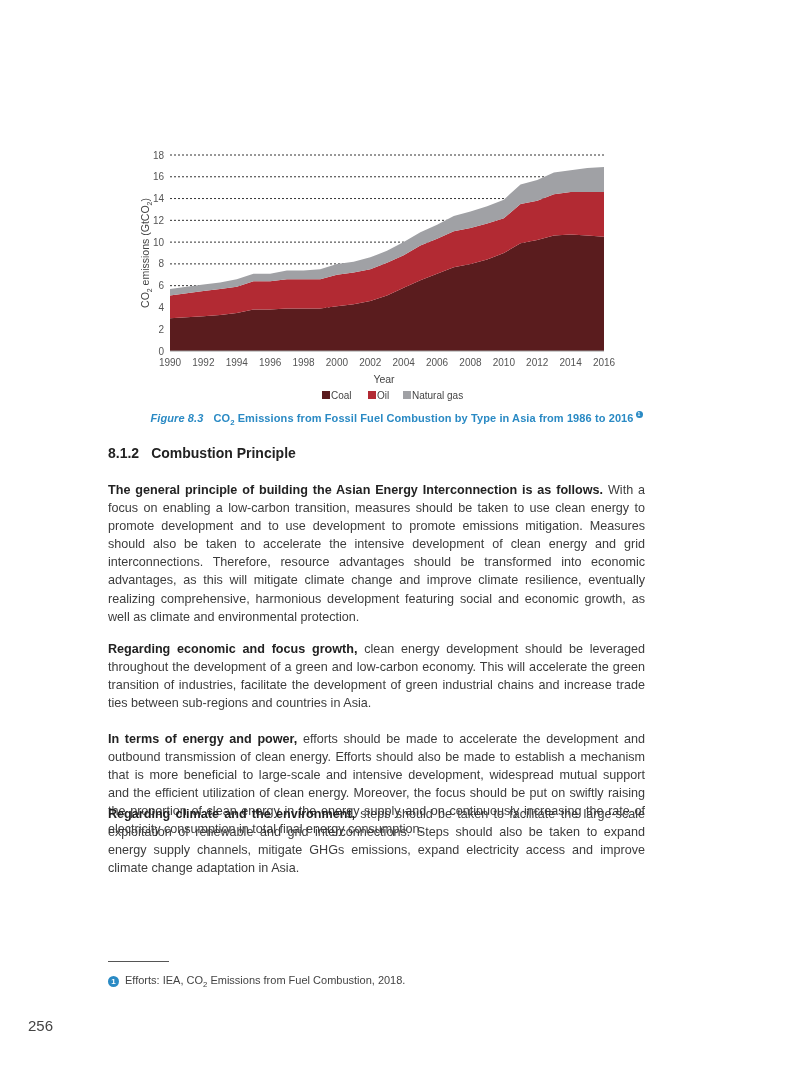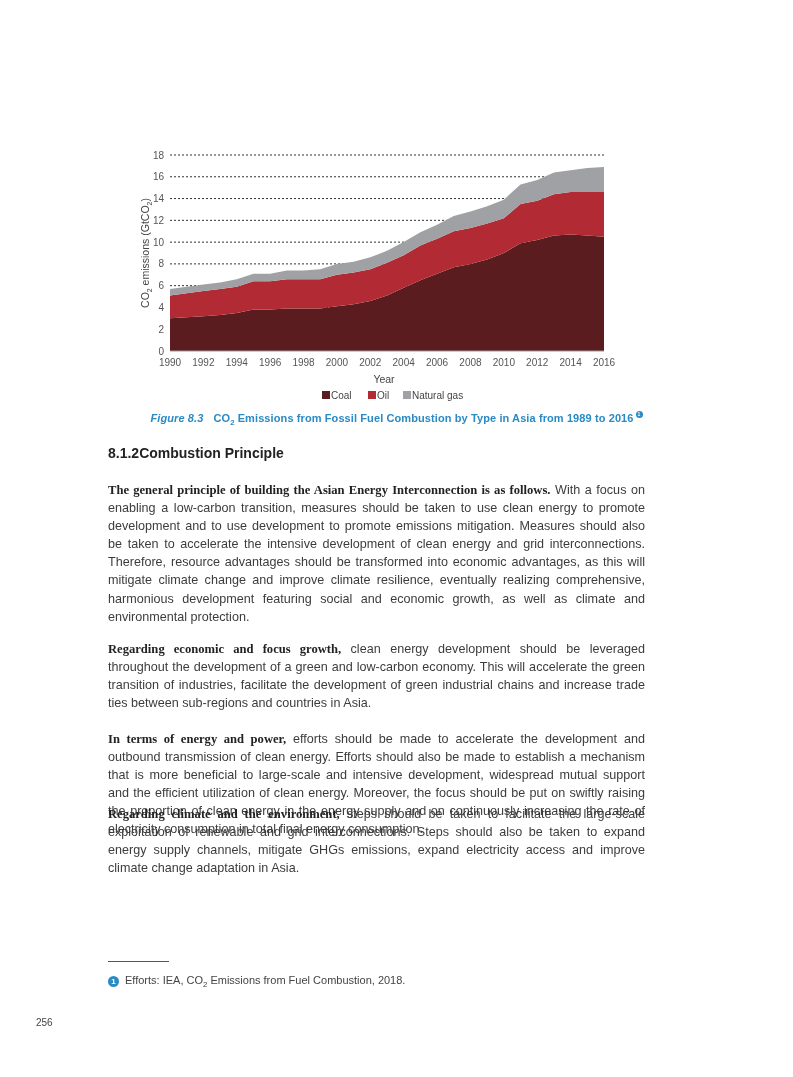--- a/index.html
+++ b/index.html
@@ -6,30 +6,30 @@
   body { width: 793px; height: 1077px; position: relative; overflow: hidden;
          font-family: "Liberation Sans", sans-serif; color: #3a3a3a; }
   #chart { position: absolute; left: 0; top: 0; }
   .caption { position: absolute; left: 0; width: 793px; top: 411px; text-align: center;
              font-size: 11px; font-weight: bold; color: #2a8ac4; letter-spacing: 0.1px; }
   .caption .num { margin-right: 10px; font-style: italic; }
   .caption sup.note { display: inline-block; width: 7px; height: 7px; border-radius: 50%;
              background: #2a8ac4; color: #fff; font-size: 5px; line-height: 7px; text-align: center;
              vertical-align: 6px; margin-left: 2px; }
   .section-title { position: absolute; left: 108px; top: 445px; font-size: 14px; font-weight: bold; color: #222; }
-  .section-title .secnum { }
+  .section-title .secnum { margin-right: 12px; }
   .para { position: absolute; left: 108px; width: 537px; font-size: 12.6px; line-height: 18.1px;
           text-align: justify; color: #3c3c3c; margin: 0; }
-  .para b { color: #222; font-family: Liberation Serif, serif; }
+  .para b { color: #222; }
   .fn-rule { position: absolute; left: 108px; top: 961px; width: 61px; height: 1px; background: #555; }
   .footnote { position: absolute; left: 108px; top: 974px; font-size: 11px; color: #444; }
   .fn-badge { display: inline-block; width: 11px; height: 11px; border-radius: 50%; background: #2a8ac4;
               color: #fff; font-size: 8px; font-weight: bold; line-height: 11px; text-align: center;
               margin-right: 6px; vertical-align: 0px; }
-  .page-number { position: absolute; left: 36px; top: 1017px; font-size: 10px; color: #444; }
+  .page-number { position: absolute; left: 28px; top: 1017px; font-size: 15px; color: #444; }
   sub { font-size: 0.7em; }
 </style>
 </head>
 <body>
 
 <svg id="chart" width="793" height="410" xmlns="http://www.w3.org/2000/svg">
   <g id="grid">
       <line x1="170" x2="604" y1="329.22222222222223" y2="329.22222222222223" stroke="#333" stroke-width="1" stroke-dasharray="2,2"></line>
       <line x1="170" x2="604" y1="307.44444444444446" y2="307.44444444444446" stroke="#333" stroke-width="1" stroke-dasharray="2,2"></line>
       <line x1="170" x2="604" y1="285.6666666666667" y2="285.6666666666667" stroke="#333" stroke-width="1" stroke-dasharray="2,2"></line>
@@ -82,21 +82,21 @@
       <rect x="322" y="391" width="8" height="8" fill="#5a1c1e"></rect>
       <text x="331" y="399" font-size="10" fill="#444" font-family="Liberation Sans, sans-serif">Coal</text>
       <rect x="368" y="391" width="8" height="8" fill="#b22a33"></rect>
       <text x="377" y="399" font-size="10" fill="#444" font-family="Liberation Sans, sans-serif">Oil</text>
       <rect x="403" y="391" width="8" height="8" fill="#a0a1a5"></rect>
       <text x="412" y="399" font-size="10" fill="#444" font-family="Liberation Sans, sans-serif">Natural gas</text>
     </g>
 </svg>
 
 <div class="caption">
-  <span class="num">Figure 8.3</span><span>CO</span><sub>2</sub><span> Emissions from Fossil Fuel Combustion by Type in Asia from 1989 to 2016</span><sup class="note">1</sup>
+  <span class="num">Figure 8.3</span><span>CO</span><sub>2</sub><span> Emissions from Fossil Fuel Combustion by Type in Asia from 1986 to 2016</span><sup class="note">1</sup>
 </div>
 
 <div class="section-title">
   <span class="secnum">8.1.2</span><span>Combustion Principle</span>
 </div>
 
 <p class="para" style="top:481px"><b>The general principle of building the Asian Energy Interconnection is as follows.</b><span> With a focus on enabling a low-carbon transition, measures should be taken to use clean energy to promote development and to use development to promote emissions mitigation. Measures should also be taken to accelerate the intensive development of clean energy and grid interconnections. Therefore, resource advantages should be transformed into economic advantages, as this will mitigate climate change and improve climate resilience, eventually realizing comprehensive, harmonious development featuring social and economic growth, as well as climate and environmental protection.</span></p>
 <p class="para" style="top:640px"><b>Regarding economic and focus growth,</b><span> clean energy development should be leveraged throughout the development of a green and low-carbon economy. This will accelerate the green transition of industries, facilitate the development of green industrial chains and increase trade ties between sub-regions and countries in Asia.</span></p>
 <p class="para" style="top:730px"><b>In terms of energy and power,</b><span> efforts should be made to accelerate the development and outbound transmission of clean energy. Efforts should also be made to establish a mechanism that is more beneficial to large-scale and intensive development, widespread mutual support and the efficient utilization of clean energy. Moreover, the focus should be put on swiftly raising the proportion of clean energy in the energy supply and on continuously increasing the rate of electricity consumption in total final energy consumption.</span></p>
 <p class="para" style="top:805px"><b>Regarding climate and the environment,</b><span> steps should be taken to facilitate the large-scale exploitation of renewable and grid interconnections. Steps should also be taken to expand energy supply channels, mitigate GHGs emissions, expand electricity access and improve climate change adaptation in Asia.</span></p>

